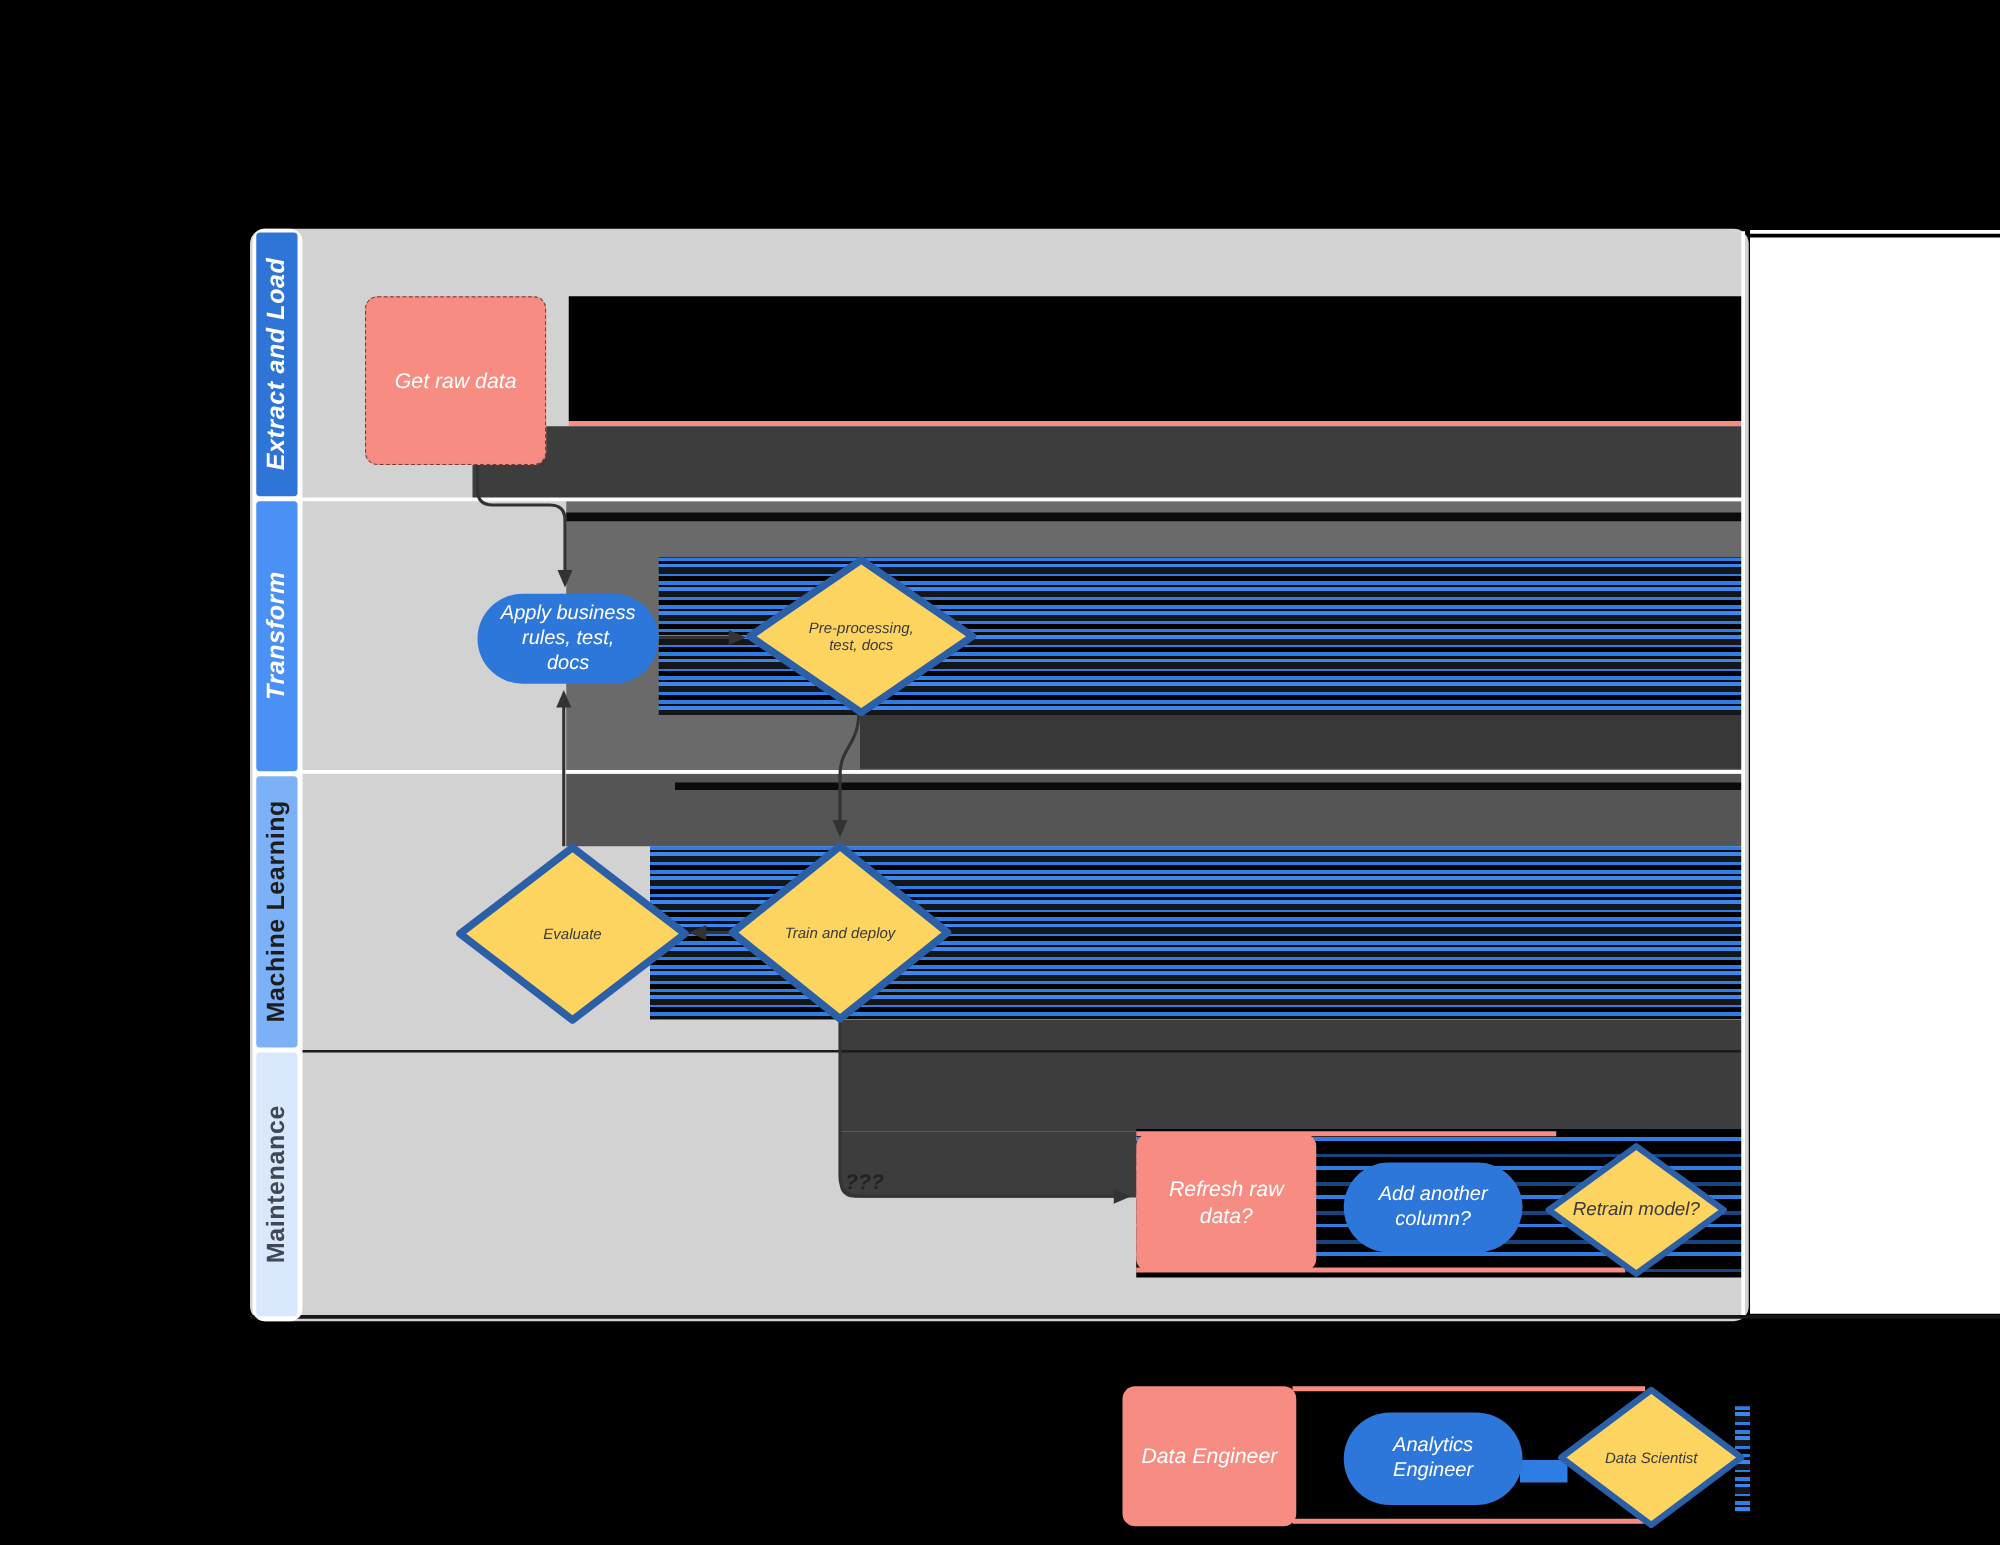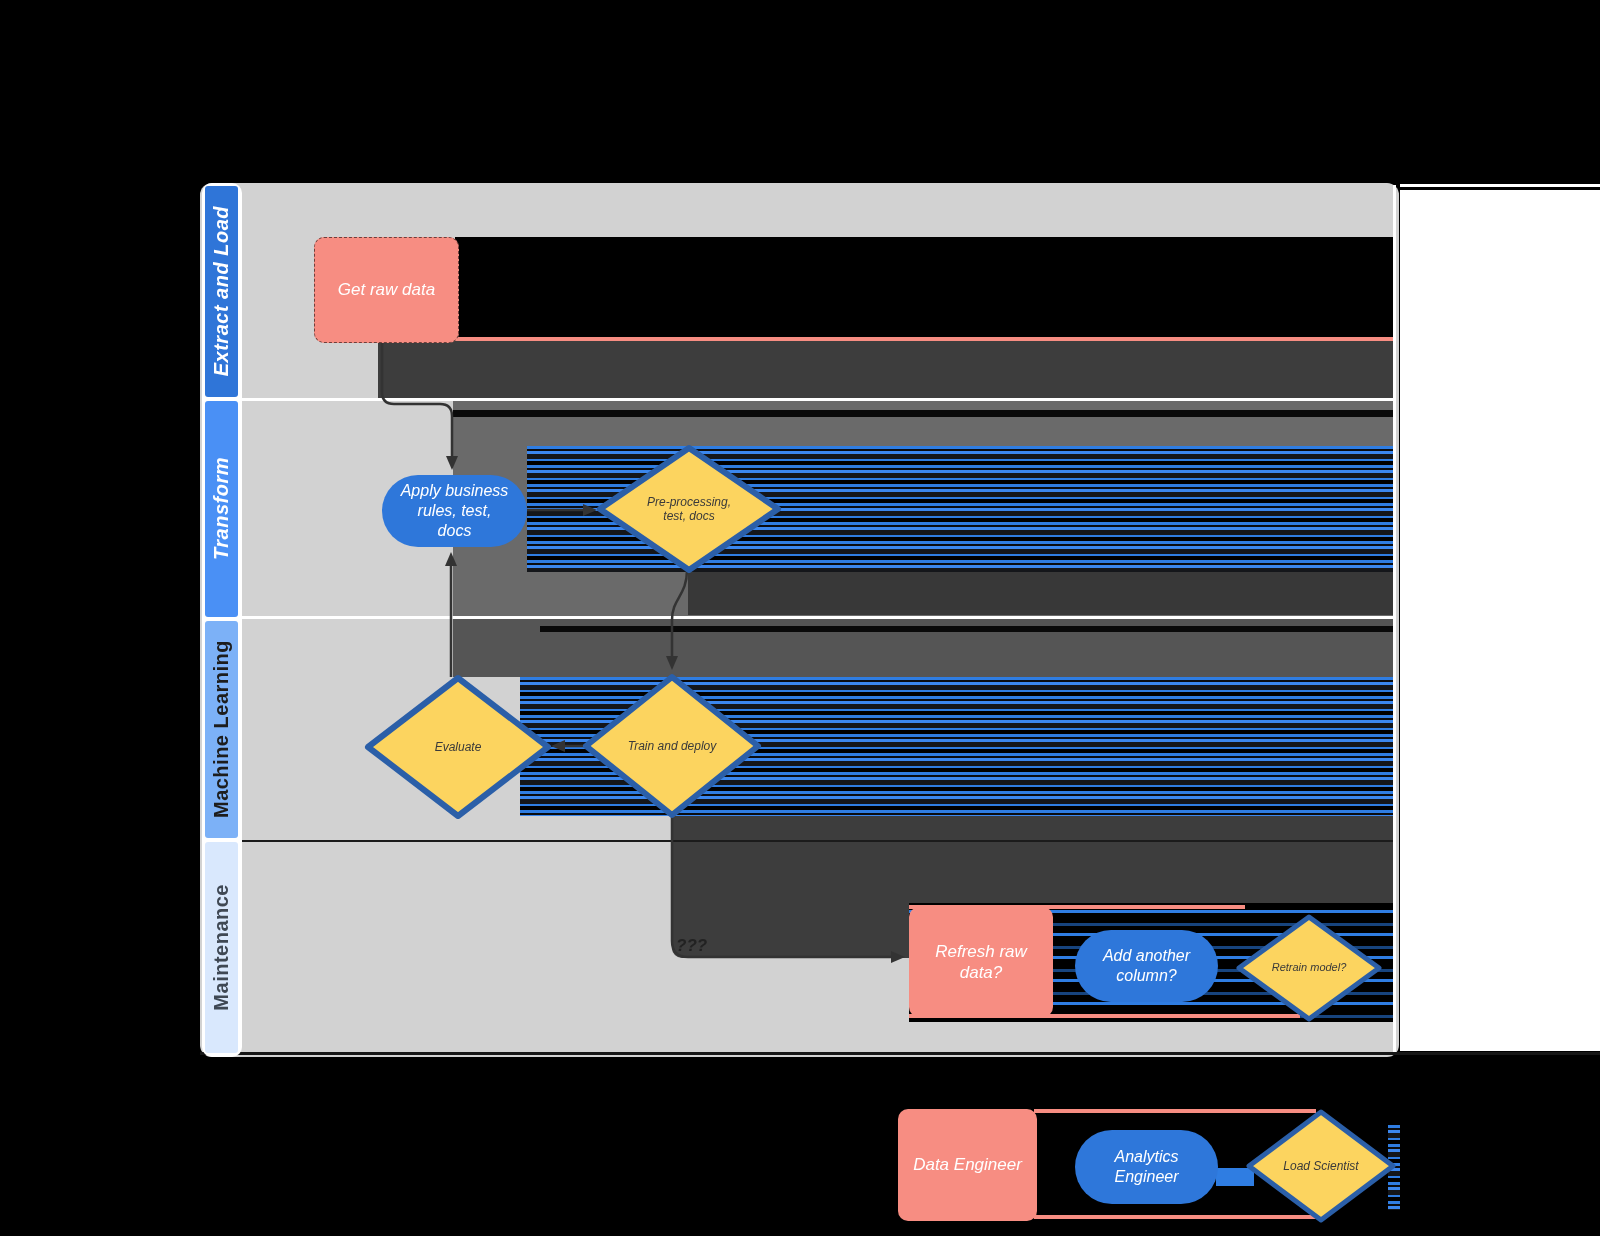--- a/index.html
+++ b/index.html
@@ -99,21 +99,21 @@
       <polygon points="452,470 446,456 458,456"></polygon>
       <polygon points="451,552 445,566 457,566"></polygon>
       <polygon points="597,510 583,504 583,516"></polygon>
       <polygon points="672,670 666,656 678,656"></polygon>
       <polygon points="551,746 565,740 565,752"></polygon>
       <polygon points="905,957 891,951 891,963"></polygon>
     </g>
   </svg>
   <div class="abs" id="connector-label" style="left:676px;top:936px;">???</div>
 
-  <div class="abs node node-rect marching" style="left:314px;top:237px;width:145px;height:106px;">Get raw data</div>
+  <div class="abs node node-rect marching" style="left:292px;top:237px;width:145px;height:135px;">Get raw data</div>
 
   <div class="abs node node-stadium" style="left:382px;top:475px;width:145px;height:72px;">Apply business
 rules, test,
 docs</div>
 
   <svg class="abs" style="left:594px;top:442px;" width="190" height="134">
     <polygon points="95,6 184,67 95,128 6,67" fill="#fcd45f" stroke="#2b5fa8" stroke-width="6" stroke-linejoin="round"></polygon>
   </svg>
   <div class="abs diamond-label" style="left:614px;top:462px;width:150px;height:94px;">Pre-processing,
 test, docs</div>
@@ -130,30 +130,30 @@
 
   <div class="abs node node-rect" style="left:909px;top:907px;width:144px;height:110px;">Refresh raw
 data?</div>
 
   <div class="abs node node-stadium" style="left:1075px;top:930px;width:143px;height:72px;">Add another
 column?</div>
 
   <svg class="abs" style="left:1234px;top:912px;" width="150" height="112">
     <polygon points="75,5 145,56 75,107 5,56" fill="#fcd45f" stroke="#2b5fa8" stroke-width="5" stroke-linejoin="round"></polygon>
   </svg>
-  <div class="abs diamond-label" style="left:1244px;top:922px;width:130px;height:92px;font-size:11px;">Retrain model?</div>
+  <div class="abs diamond-label" style="left:1244px;top:922px;width:130px;height:92px;font-size:15px;">Retrain model?</div>
 
   <div class="abs salmon-line" style="left:1034px;top:1109px;width:282px;"></div>
   <div class="abs salmon-line" style="left:1034px;top:1215px;width:282px;"></div>
   <div class="abs" style="left:1216px;top:1168px;width:38px;height:18px;background:#2f7de2;"></div>
   <div class="abs streaks-blue" style="left:1388px;top:1125px;width:12px;height:85px;"></div>
 
   <div class="abs node node-rect" style="left:898px;top:1109px;width:139px;height:112px;">Data Engineer</div>
 
   <div class="abs node node-stadium" style="left:1075px;top:1130px;width:143px;height:74px;">Analytics
 Engineer</div>
 
   <svg class="abs" style="left:1244px;top:1107px;" width="154" height="118">
     <polygon points="77,5 149,59 77,113 5,59" fill="#fcd45f" stroke="#2b5fa8" stroke-width="5" stroke-linejoin="round"></polygon>
   </svg>
-  <div class="abs diamond-label" style="left:1254px;top:1120px;width:134px;height:92px;">Load Scientist</div>
+  <div class="abs diamond-label" style="left:1254px;top:1120px;width:134px;height:92px;">Data Scientist</div>
 
 </div>
 
 </body></html>

